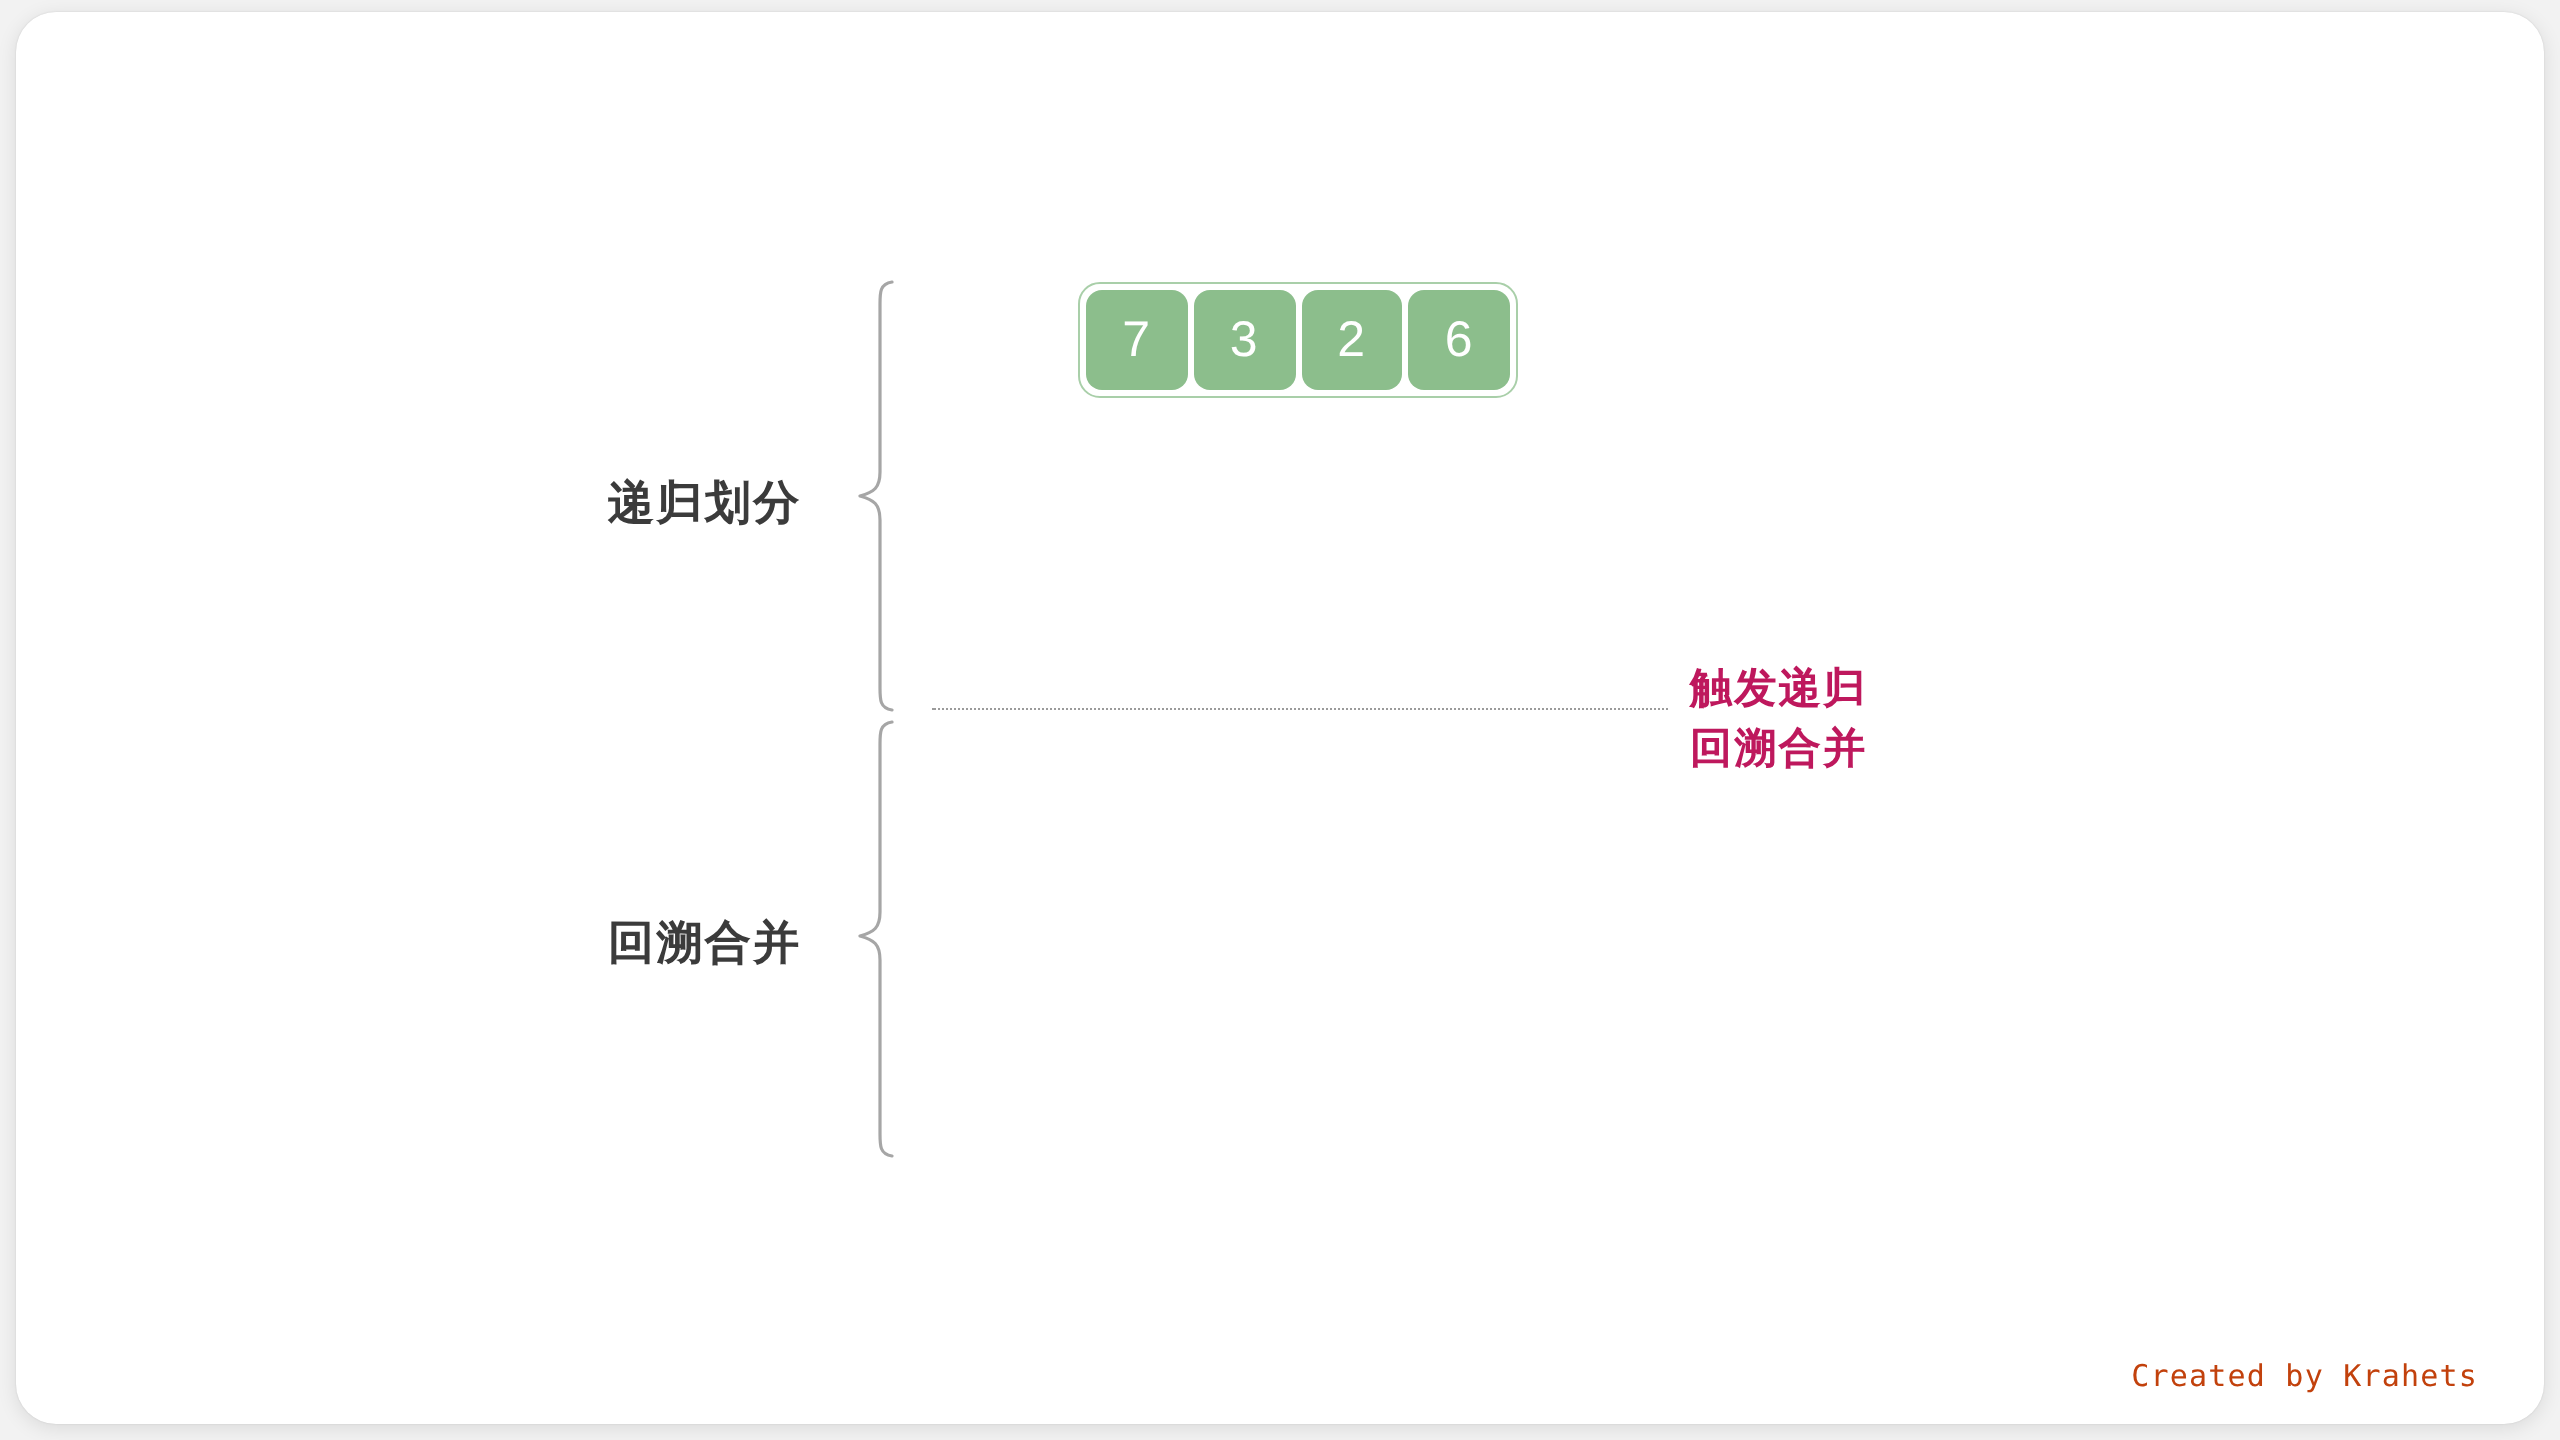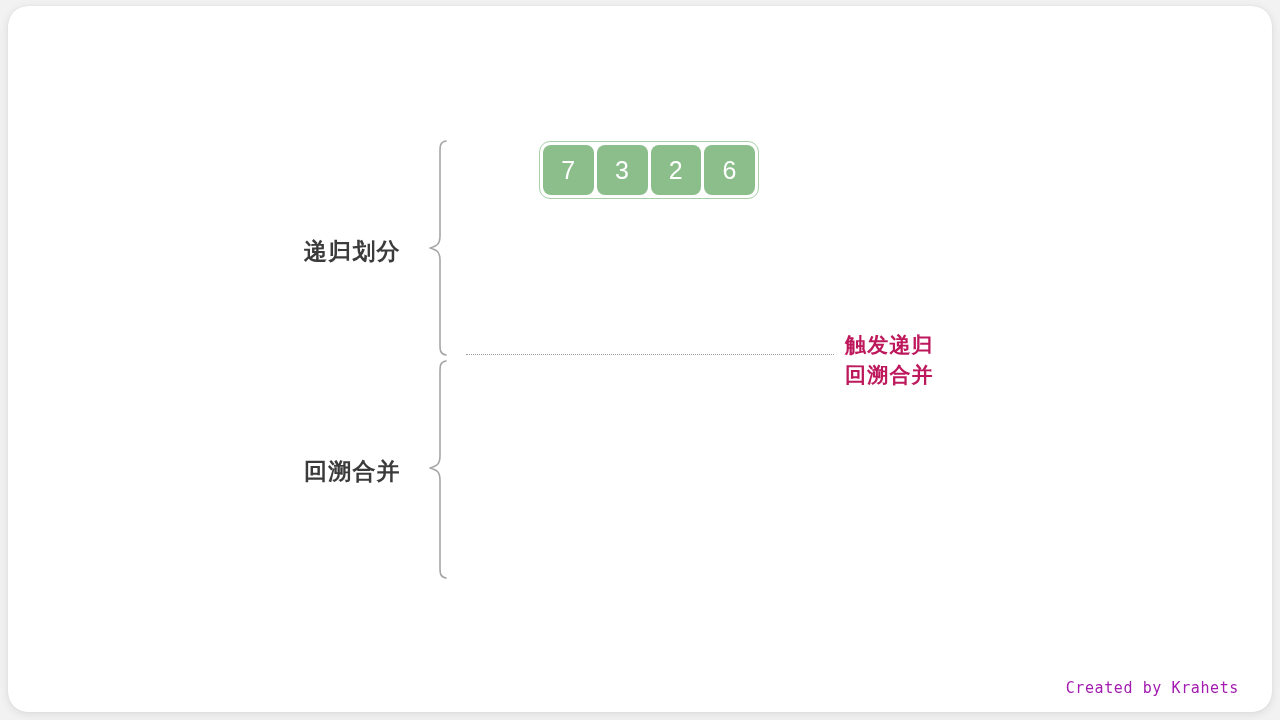--- a/index.html
+++ b/index.html
@@ -107,21 +107,21 @@
     white-space: nowrap;
   }
 
   
   .watermark {
     position: absolute;
     right: 41px;
     bottom: 23px;
     font-family: "DejaVu Sans Mono", "Liberation Mono", monospace;
     font-size: 15px;
-    color: #a21caf;
+    color: #c2410c;
     letter-spacing: 0.6px;
     white-space: nowrap;
   }
 </style>
 </head>
 <body>
 
 <div id="canvas">
 
   <div class="card"></div>

